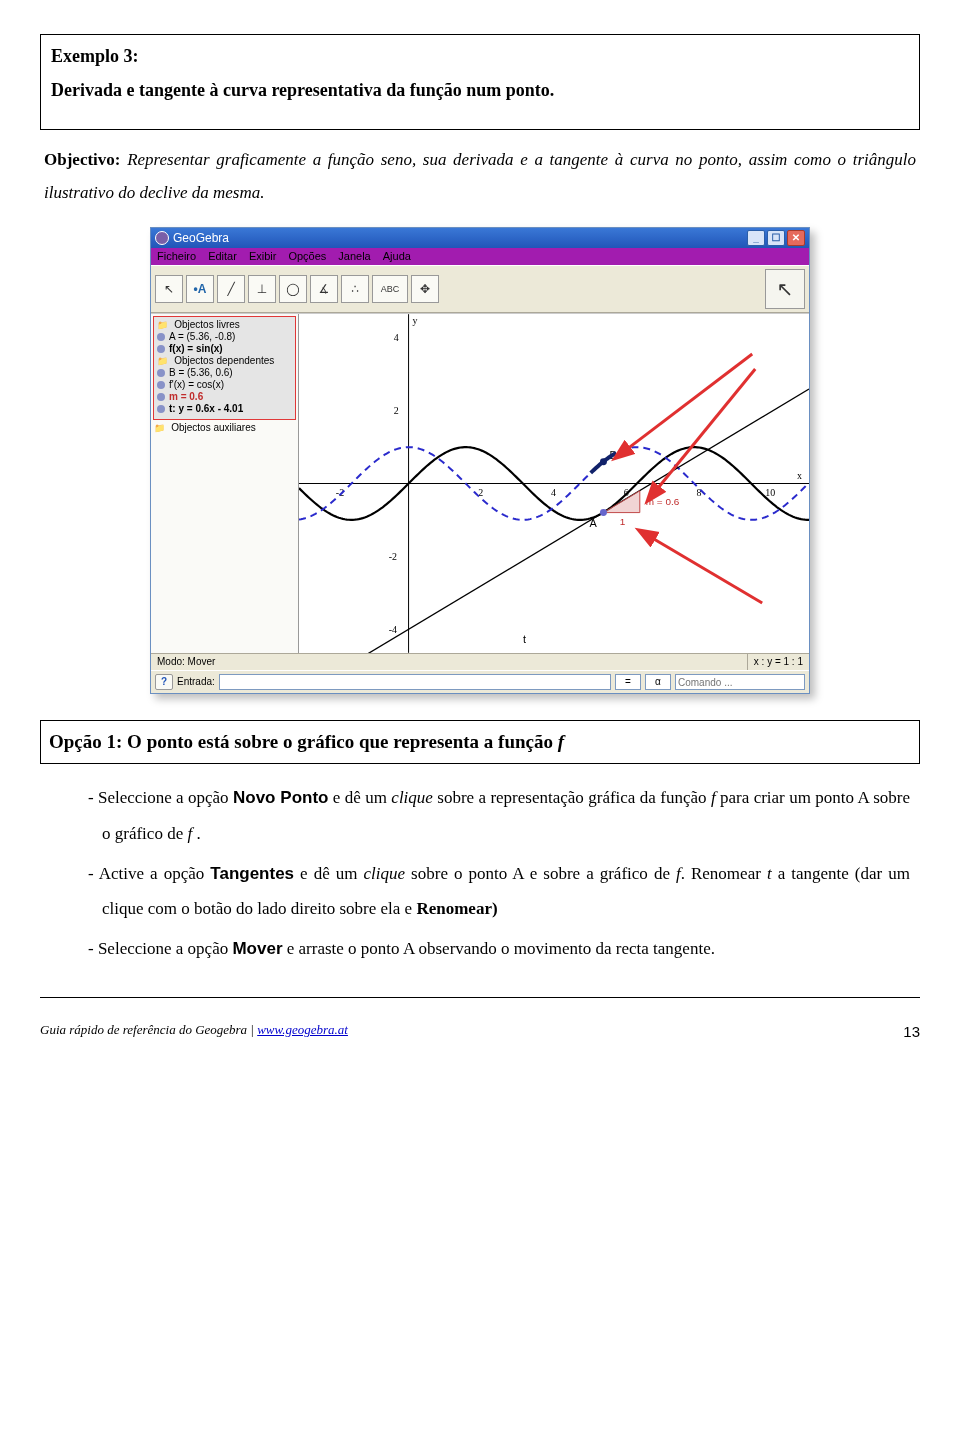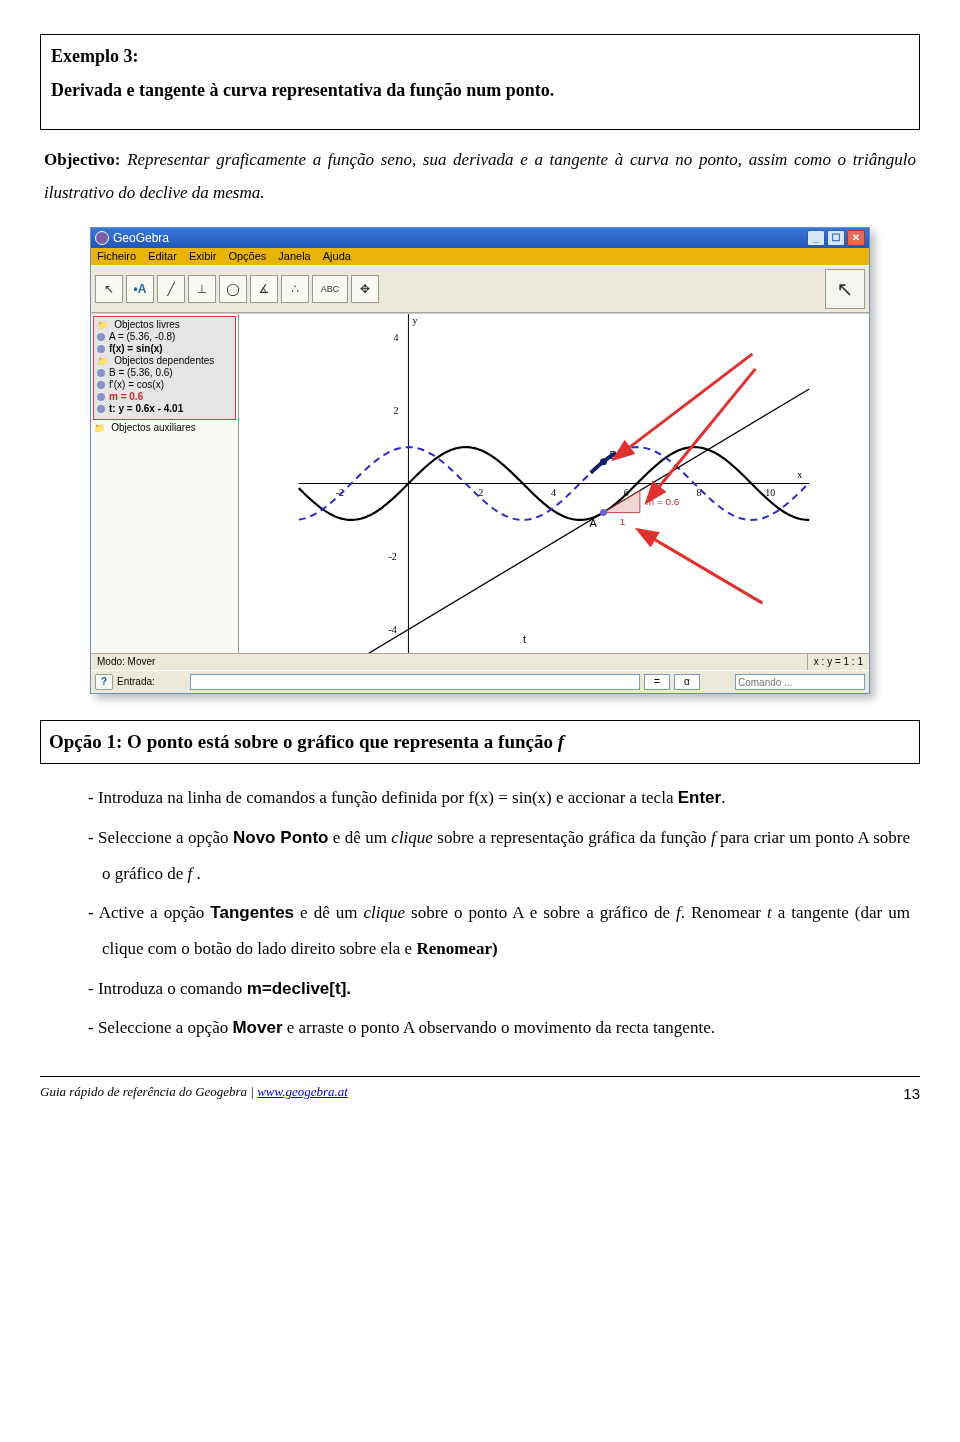--- a/index.html
+++ b/index.html
@@ -18,21 +18,21 @@
     padding: 4px 10px 22px 10px;
     margin-bottom: 14px;
   }
   .ex-title { font-weight: bold; font-size: 18px; }
   .ex-sub { font-weight: bold; font-size: 18px; }
   .objective { text-align: justify; margin: 8px 4px 0 4px; }
   .objective .lbl { font-weight: bold; }
   .italic { font-style: italic; }
   .screenshot-wrap { text-align: center; margin: 18px 0 26px 0; }
   .gg-window {
-    width: 780px;
+    width: 660px;
     margin: 0 auto;
     border: 1px solid #6a8fc1;
     background:#ece9d8;
     font-family: Tahoma, Arial, sans-serif;
     font-size:11px;
     box-shadow: 5px 5px 8px rgba(0,0,0,0.25);
     text-align:left;
     line-height:1.2;
   }
   .titlebar {
@@ -42,47 +42,47 @@
     align-items:center;
     justify-content:space-between;
     padding:2px 4px;
     font-size:12px;
   }
   .titlebar .left { display:flex; align-items:center; gap:4px;}
   .tb-icon { width:14px;height:14px;background:#7a5fa8;border:1px solid #fff;border-radius:50%; }
   .winbtns { display:flex; gap:2px;}
   .winbtn { width:18px;height:16px;background:#d8e4f8;border:1px solid #2a5ea8;color:#2a5ea8;font-weight:bold;font-size:10px;display:flex;align-items:center;justify-content:center;border-radius:2px;}
   .winbtn.close { background:#e66a5c;color:#fff;border-color:#a83a2c;}
-  .menubar { background:#eab308; padding:2px 6px; display:flex; gap:12px; font-size:11px;}
+  .menubar { background:#a21caf; padding:2px 6px; display:flex; gap:12px; font-size:11px;}
   .menubar span { color:#000; }
   .toolbar { background:#ece9d8; padding:3px 4px; display:flex; gap:3px; align-items:center; border-top:1px solid #fff;border-bottom:1px solid #aca899;}
   .tbtn { width:28px;height:28px;background:#fafaf5;border:1px solid #999;display:flex;align-items:center;justify-content:center;font-size:12px;color:#333;}
   .tbtn.lbl { width:36px; font-size:9px; }
   .bigtool { width:40px;height:40px;background:#f5f5ef;border:1px solid #999;display:flex;align-items:center;justify-content:center;font-size:20px;color:#333;}
   .workarea { display:flex; height:340px; background:#fff; border-top:1px solid #ccc;}
   .algebra { width:148px; border-right:1px solid #999; font-size:10px; padding:2px; background:#fafaf7; position:relative;}
   .alg-box { border:1px solid #e03838; background:#e5e5e5; padding:2px 2px 4px 2px; margin-bottom:2px; }
   .alg-item { display:flex; gap:4px; align-items:center; padding:0 1px;}
   .alg-icon { width:8px;height:8px;background:#8892c8;border-radius:50%;display:inline-block;flex-shrink:0;}
   .alg-folder::before { content:"📁"; font-size:9px; margin-right:2px;}
   .alg-red { color:#c02c2c; font-weight:bold;}
   .canvas { flex:1; position:relative; overflow:hidden; }
   .status { display:flex; font-size:10px; background:#ece9d8;border-top:1px solid #aca899;}
   .status .mode { flex:1; padding:2px 6px;}
   .status .ratio { padding:2px 6px; border-left:1px solid #aca899;}
   .inputbar { display:flex; align-items:center; gap:4px; padding:3px 4px; background:#ece9d8; font-size:10px; border-top:1px solid #fff;}
   .inputbar .help { width:18px;height:16px;border:1px solid #999;background:#fafaf5;display:flex;align-items:center;justify-content:center;color:#2155b8;font-weight:bold;border-radius:2px;}
-  .inputbar input { flex:1; height:16px; border:1px solid #7d9ac0; font-size:10px; padding:0 2px;margin-left:31px;}
+  .inputbar input { flex:1; height:16px; border:1px solid #7d9ac0; font-size:10px; padding:0 2px;}
   .inputbar .small { width:26px; height:16px; border:1px solid #7d9ac0; background:#fff; font-size:10px; display:flex;align-items:center;justify-content:center;}
   svg.plot { width:100%;height:100%;}
   .option-box { border:1px solid #000; padding:3px 8px; margin:20px 0 16px 0; font-weight:bold; font-size:19px;}
   .steps { margin:0 10px 0 48px; text-align:justify; }
   .steps p { margin:0 0 4px 0; text-indent:-14px; padding-left:14px; line-height:2.1;}
   .mono-b { font-family: Tahoma, Arial, sans-serif; font-weight:bold; letter-spacing:0px; }
-  .footer { border-top:1px solid #000; margin-top:30px; padding-top:3px; display:flex; justify-content:space-between; font-style:italic; font-size:13px;}
+  .footer { border-top:1px solid #000; margin-top:30px; padding-top:20px; display:flex; justify-content:space-between; font-style:italic; font-size:13px;}
   .footer a { color:#0000cc; text-decoration:underline;}
   .footer .pg { font-family: Tahoma, Arial, sans-serif; font-style:normal; font-size:15px;}
 </style>
 </head>
 <body>
 
 <div class="box">
   <div class="ex-title">Exemplo 3:</div>
   <div class="ex-sub">Derivada e tangente à curva representativa da função num ponto.</div>
 </div>
@@ -230,32 +230,26 @@
     </div>
   </div>
 </div>
 
 <div class="option-box">
   <span>Opção 1: O ponto está sobre o gráfico que representa a função </span><span class="italic">f</span>
 </div>
 
 <div class="steps">
   <p>
-    <span>- Introduza na linha de comandos a função definida por f(x) = sin(x) e accionar a tecla </span><span class="mono-b">Enter</span><span>.</span>
-  </p>
-  <p>
     <span>- Seleccione a opção </span><span class="mono-b">Novo Ponto</span><span> e dê um </span><span class="italic">clique</span><span> sobre a representação gráfica da função </span><span class="italic">f</span><span>  para criar um ponto A sobre o gráfico de </span><span class="italic">f</span><span> .</span>
   </p>
   <p>
     <span>- Active a opção </span><span class="mono-b">Tangentes</span><span> e dê um </span><span class="italic">clique</span><span> sobre o ponto A e sobre a gráfico de </span><span class="italic">f</span><span>. Renomear </span><span class="italic">t</span><span> a tangente (dar um clique com o botão do lado direito sobre ela e </span><strong>Renomear)</strong>
   </p>
   <p>
-    <span>- Introduza o comando </span><span class="mono-b">m=declive[t].</span>
-  </p>
-  <p>
     <span>- Seleccione a opção </span><span class="mono-b">Mover</span><span> e arraste o ponto A observando o movimento da recta tangente.</span>
   </p>
 </div>
 
 <div class="footer">
   <div>
     <span>Guia rápido de referência do Geogebra | </span><a>www.geogebra.at</a>
   </div>
   <div class="pg">13</div>
 </div>

